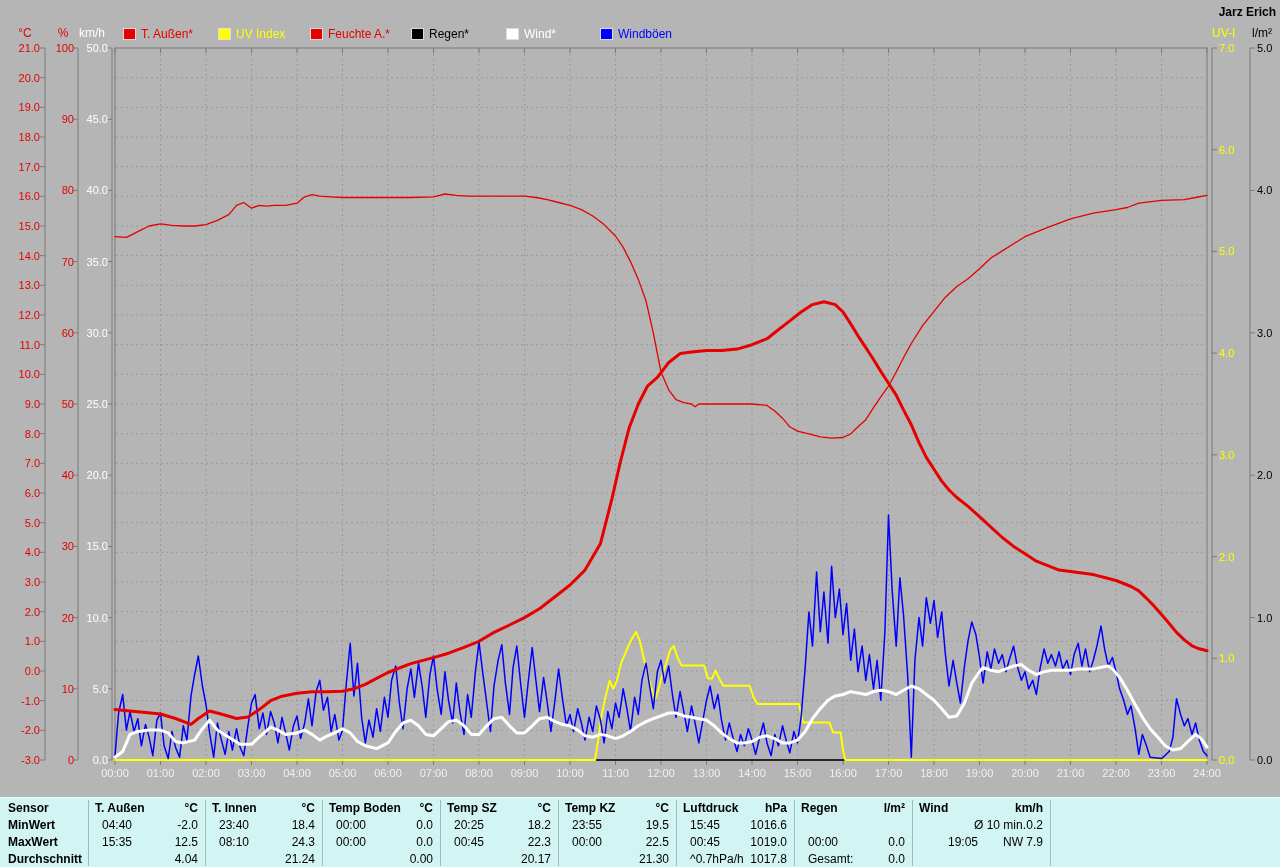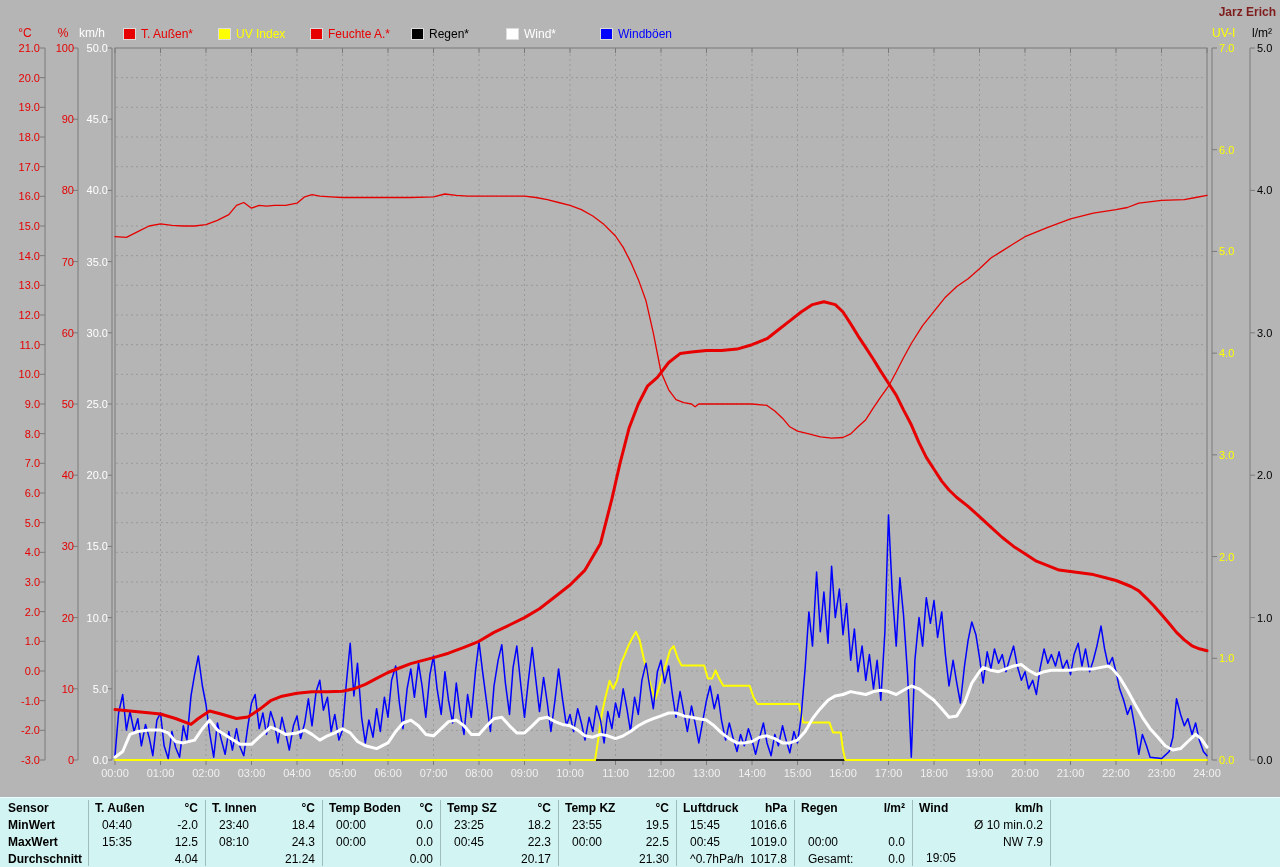--- a/index.html
+++ b/index.html
@@ -1,20 +1,20 @@
 <!DOCTYPE html>
 <html><head>
 <meta charset="utf-8">
 <style>
   html,body{margin:0;padding:0;background:#888;}
   .page{position:relative;width:1280px;height:867px;background:#b5b5b5;overflow:hidden;
         font-family:"Liberation Sans","DejaVu Sans",sans-serif;}
   .title{position:absolute;top:5px;left:0;width:100%;text-align:center;
          font-size:16px;color:#f2f2f2;letter-spacing:0.5px;}
-  .watermark{position:absolute;top:5px;right:4px;font-size:12px;color:#7f1d1d;font-weight:bold;}
+  .watermark{position:absolute;top:5px;right:4px;font-size:12px;color:#000000;font-weight:bold;}
   .legend-item{position:absolute;top:27px;height:14px;display:flex;align-items:center;font-size:12px;}
   .legend-swatch{width:13px;height:12px;margin-right:5px;border:1px solid #dcdcdc;box-sizing:border-box;}
   svg{position:absolute;left:0;top:0;}
   .wtable{position:absolute;left:0;top:797px;width:1280px;height:70px;background:#d2f4f2;
           border-top:1px solid #e9ffff;font-size:12px;color:#000;}
   .wt-cell{position:absolute;white-space:nowrap;line-height:16px;}
   .wt-bold{font-weight:bold;}
   .wt-div{position:absolute;top:2px;bottom:2px;width:1px;background:#9fbcbc;}
 </style>
 </head>
@@ -335,21 +335,21 @@
       <div class="wt-cell wt-bold" style="left:329px;top:2px;">Temp Boden</div>
       <div class="wt-cell wt-bold" style="left:329px;top:2px;width:104px;text-align:right;">°C</div>
       <div class="wt-cell " style="left:336px;top:19px;">00:00</div>
       <div class="wt-cell " style="left:329px;top:19px;width:104px;text-align:right;">0.0</div>
       <div class="wt-cell " style="left:336px;top:36px;">00:00</div>
       <div class="wt-cell " style="left:329px;top:36px;width:104px;text-align:right;">0.0</div>
       <div class="wt-cell " style="left:329px;top:53px;width:104px;text-align:right;">0.00</div>
       <div class="wt-div" style="left:440px"></div>
       <div class="wt-cell wt-bold" style="left:447px;top:2px;">Temp SZ</div>
       <div class="wt-cell wt-bold" style="left:447px;top:2px;width:104px;text-align:right;">°C</div>
-      <div class="wt-cell " style="left:454px;top:19px;">23:25</div>
+      <div class="wt-cell " style="left:454px;top:19px;">20:25</div>
       <div class="wt-cell " style="left:447px;top:19px;width:104px;text-align:right;">18.2</div>
       <div class="wt-cell " style="left:454px;top:36px;">00:45</div>
       <div class="wt-cell " style="left:447px;top:36px;width:104px;text-align:right;">22.3</div>
       <div class="wt-cell " style="left:447px;top:53px;width:104px;text-align:right;">20.17</div>
       <div class="wt-div" style="left:558px"></div>
       <div class="wt-cell wt-bold" style="left:565px;top:2px;">Temp KZ</div>
       <div class="wt-cell wt-bold" style="left:565px;top:2px;width:104px;text-align:right;">°C</div>
       <div class="wt-cell " style="left:572px;top:19px;">23:55</div>
       <div class="wt-cell " style="left:565px;top:19px;width:104px;text-align:right;">19.5</div>
       <div class="wt-cell " style="left:572px;top:36px;">00:00</div>
@@ -369,18 +369,18 @@
       <div class="wt-cell wt-bold" style="left:801px;top:2px;width:104px;text-align:right;">l/m²</div>
       <div class="wt-cell " style="left:808px;top:36px;">00:00</div>
       <div class="wt-cell " style="left:801px;top:36px;width:104px;text-align:right;">0.0</div>
       <div class="wt-cell " style="left:808px;top:53px;">Gesamt:</div>
       <div class="wt-cell " style="left:801px;top:53px;width:104px;text-align:right;">0.0</div>
       <div class="wt-div" style="left:912px"></div>
       <div class="wt-cell wt-bold" style="left:919px;top:2px;">Wind</div>
       <div class="wt-cell wt-bold" style="left:919px;top:2px;width:124px;text-align:right;">km/h</div>
       <div class="wt-cell " style="left:926px;top:19px;margin-left:48px;">Ø 10 min.</div>
       <div class="wt-cell " style="left:919px;top:19px;width:124px;text-align:right;">0.2</div>
-      <div class="wt-cell " style="left:926px;top:36px;margin-top:16px;">19:05</div>
+      <div class="wt-cell " style="left:948px;top:36px;">19:05</div>
       <div class="wt-cell " style="left:919px;top:36px;width:124px;text-align:right;">NW 7.9</div>
       <div class="wt-cell " style="left:919px;top:53px;width:124px;text-align:right;margin-top:14px;">2.7</div>
       <div class="wt-div" style="left:1050px"></div>
     </div>
 </div>
 
 </body></html>

